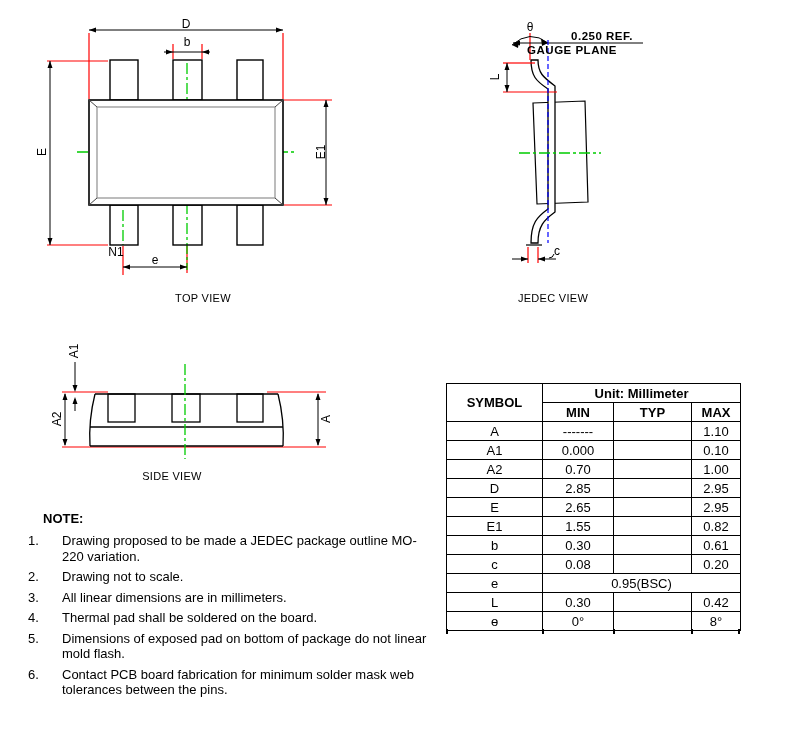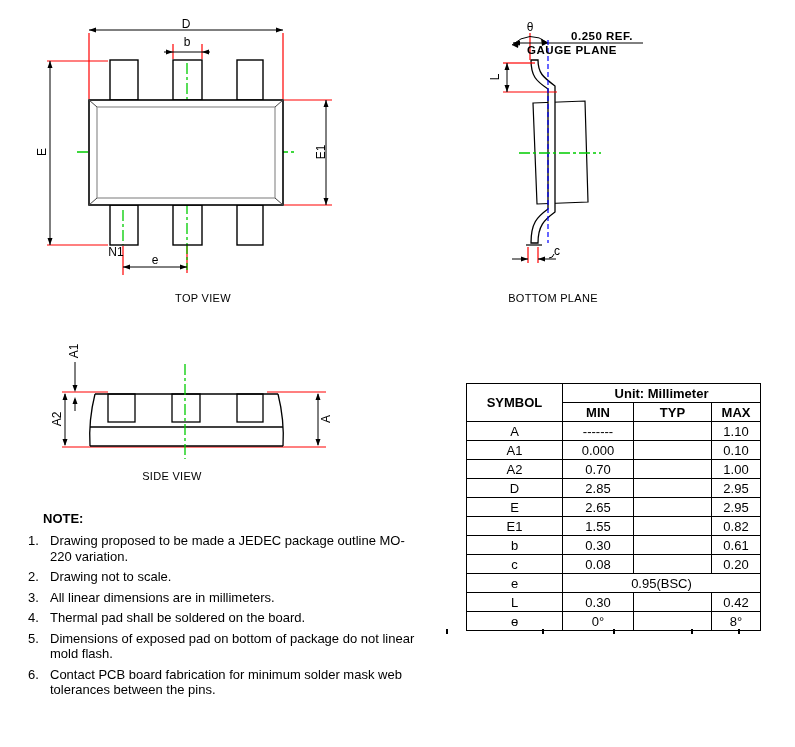--- a/index.html
+++ b/index.html
@@ -4,32 +4,32 @@
 <style>
   html,body{margin:0;padding:0;background:#ffffff;}
   #page{position:relative;width:795px;height:747px;background:#ffffff;overflow:hidden;
         font-family:"Liberation Sans",sans-serif;color:#000;}
   svg{position:absolute;left:0;top:0;}
   .lbl{position:absolute;transform:translate(-50%,-50%);font-size:12px;white-space:nowrap;line-height:1;}
   .lbl.rot{transform:translate(-50%,-50%) rotate(-90deg);}
   .title{position:absolute;transform:translate(-50%,-50%);font-size:11px;white-space:nowrap;letter-spacing:.3px;}
   .gauge{position:absolute;transform:translate(-50%,-50%);font-size:11.5px;white-space:nowrap;letter-spacing:.5px;font-weight:bold;}
   
-  #dimtable{position:absolute;left:466px;top:383px;border-collapse:collapse;table-layout:fixed;}
+  #dimtable{position:absolute;left:446px;top:383px;border-collapse:collapse;table-layout:fixed;}
   #dimtable td,#dimtable th{border:1.5px solid #000;height:18px;padding:0;text-align:center;
       font-size:13px;font-family:"Liberation Sans",sans-serif;overflow:hidden;}
   #dimtable th{font-weight:bold;}
   #dimtable td{font-weight:normal;}
   .tick{position:absolute;width:1.5px;height:5px;background:#000;}
   
   #notes{position:absolute;left:28px;top:511px;width:404px;}
   #notes .nt{font-weight:bold;font-size:13px;margin-bottom:7px;padding-left:15px;}
   .note-item{display:flex;margin-bottom:5px;font-size:13px;line-height:15.5px;}
   .note-item .n{width:22px;flex:none;}
-  .note-item .t{width:368px;}
+  .note-item .t{width:368px;margin-left:12px;}
 </style>
 </head>
 <body>
 
 <div id="page">
 
 <svg width="795" height="747" viewBox="0 0 795 747">
 
   <g>
 
@@ -180,21 +180,21 @@
 <span class="lbl rot" style="left:321px;top:152px">E1</span>
 <span class="lbl" style="left:116px;top:252px">N1</span>
 <span class="lbl" style="left:155px;top:260px">e</span>
 <span class="title" style="left:203px;top:298px">TOP VIEW</span>
 
 <span class="lbl" style="left:530px;top:27px">θ</span>
 <span class="gauge" style="left:602px;top:36px">0.250 REF.</span>
 <span class="gauge" style="left:572px;top:50px">GAUGE PLANE</span>
 <span class="lbl rot" style="left:495px;top:77px">L</span>
 <span class="lbl" style="left:557px;top:251px">c</span>
-<span class="title" style="left:553px;top:298px">BOTTOM PLANE</span>
+<span class="title" style="left:553px;top:298px">JEDEC VIEW</span>
 
 <span class="lbl rot" style="left:74px;top:351px">A1</span>
 <span class="lbl rot" style="left:57px;top:419px">A2</span>
 <span class="lbl rot" style="left:326px;top:419px">A</span>
 <span class="title" style="left:172px;top:476px">SIDE VIEW</span>
 
 <table id="dimtable">
   <colgroup>
         <col style="width:96px">
         <col style="width:71px">

